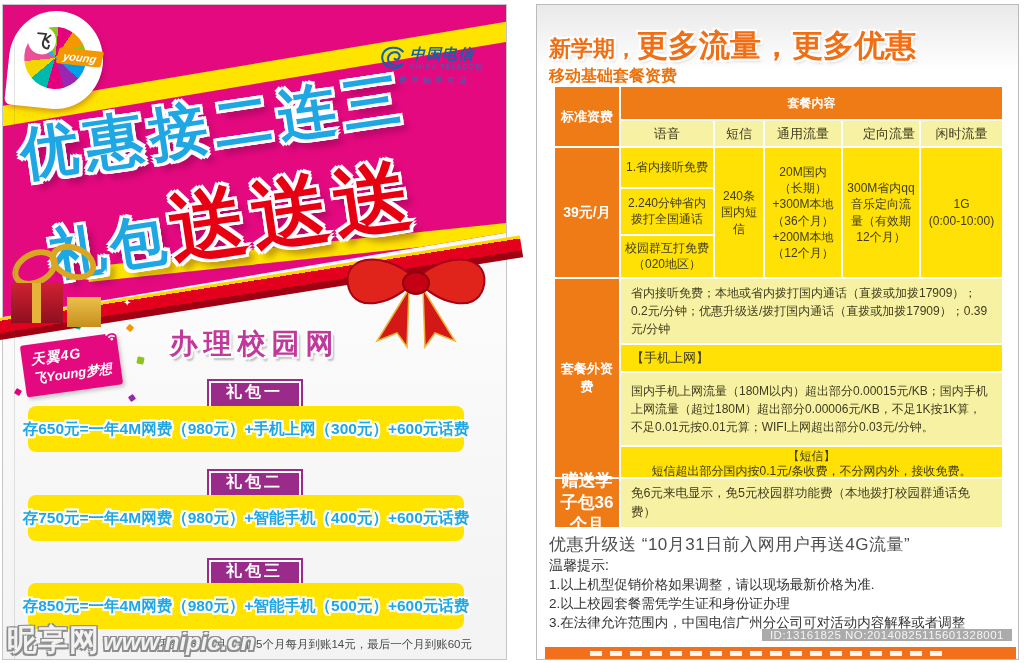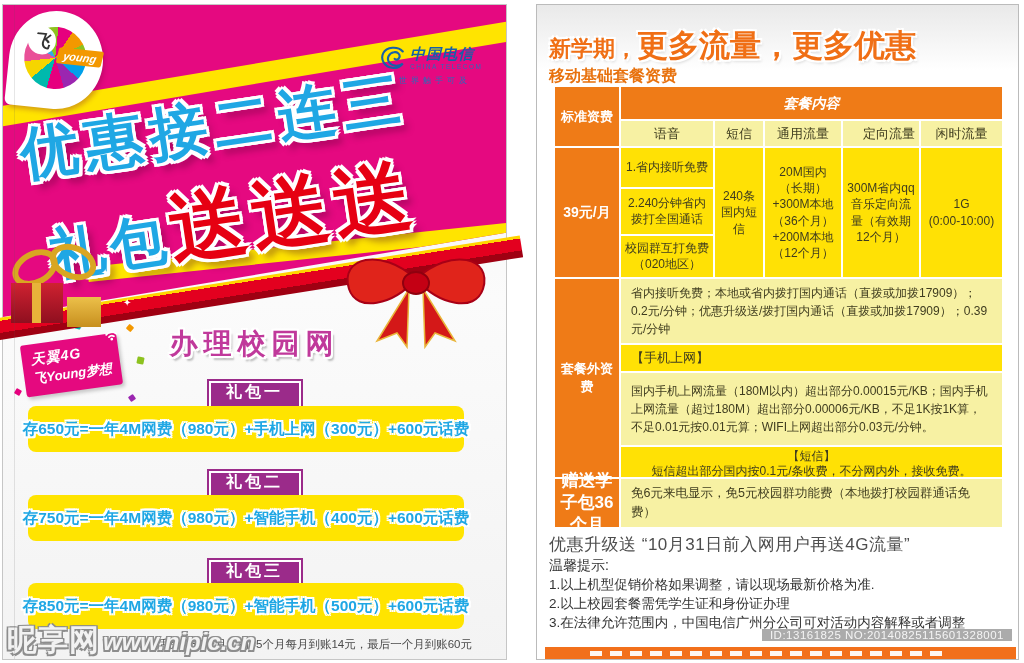--- a/index.html
+++ b/index.html
@@ -90,21 +90,21 @@
   .rate-table{position:absolute;left:18px;top:82px;display:grid;
     grid-template-columns:64px 92px 48px 76px 76px 81px;
     grid-template-rows:32px 25px 129px 64px 26px 72px 30px 48px;gap:2px;}
   .cell{display:flex;align-items:center;justify-content:center;text-align:center;
     font-size:12px;color:#3f3c1f;line-height:1.35;padding:2px 4px;box-sizing:border-box;}
   .c-orange{background:#EF7B17;color:#fff;font-weight:bold;}
   .c-bright{background:#FFE105;}
   .c-light{background:#F7F1A3;}
   .c-left{justify-content:flex-start;text-align:left;padding:4px 10px;line-height:1.5;}
   .std-h{grid-column:1;grid-row:1/3;font-size:13px;}
-  .content-h{grid-column:2/7;grid-row:1;font-size:14px;font-style:italic;}
+  .content-h{grid-column:2/7;grid-row:1;font-size:12px;}
   .subcol{grid-row:2;font-size:13px;}
   .price{grid-column:1;grid-row:3;font-size:14px;}
   .voice-cell{grid-column:2;grid-row:3;display:flex;flex-direction:column;gap:2px;background:#fff;}
   .voice-cell .vc{background:#FFE105;display:flex;align-items:center;justify-content:center;
     text-align:center;font-size:12px;color:#3f3c1f;line-height:1.3;padding:2px 4px;}
   .vc1{flex:40;} .vc2{flex:47;} .vc3{flex:42;}
   .sms{grid-column:3;grid-row:3;} .general{grid-column:4;grid-row:3;}
   .directed{grid-column:5;grid-row:3;} .idle{grid-column:6;grid-row:3;flex-direction:column;}
   .extra-label{grid-column:1;grid-row:4/8;font-size:13px;}
   .extra-voice{grid-column:2/7;grid-row:4;}

